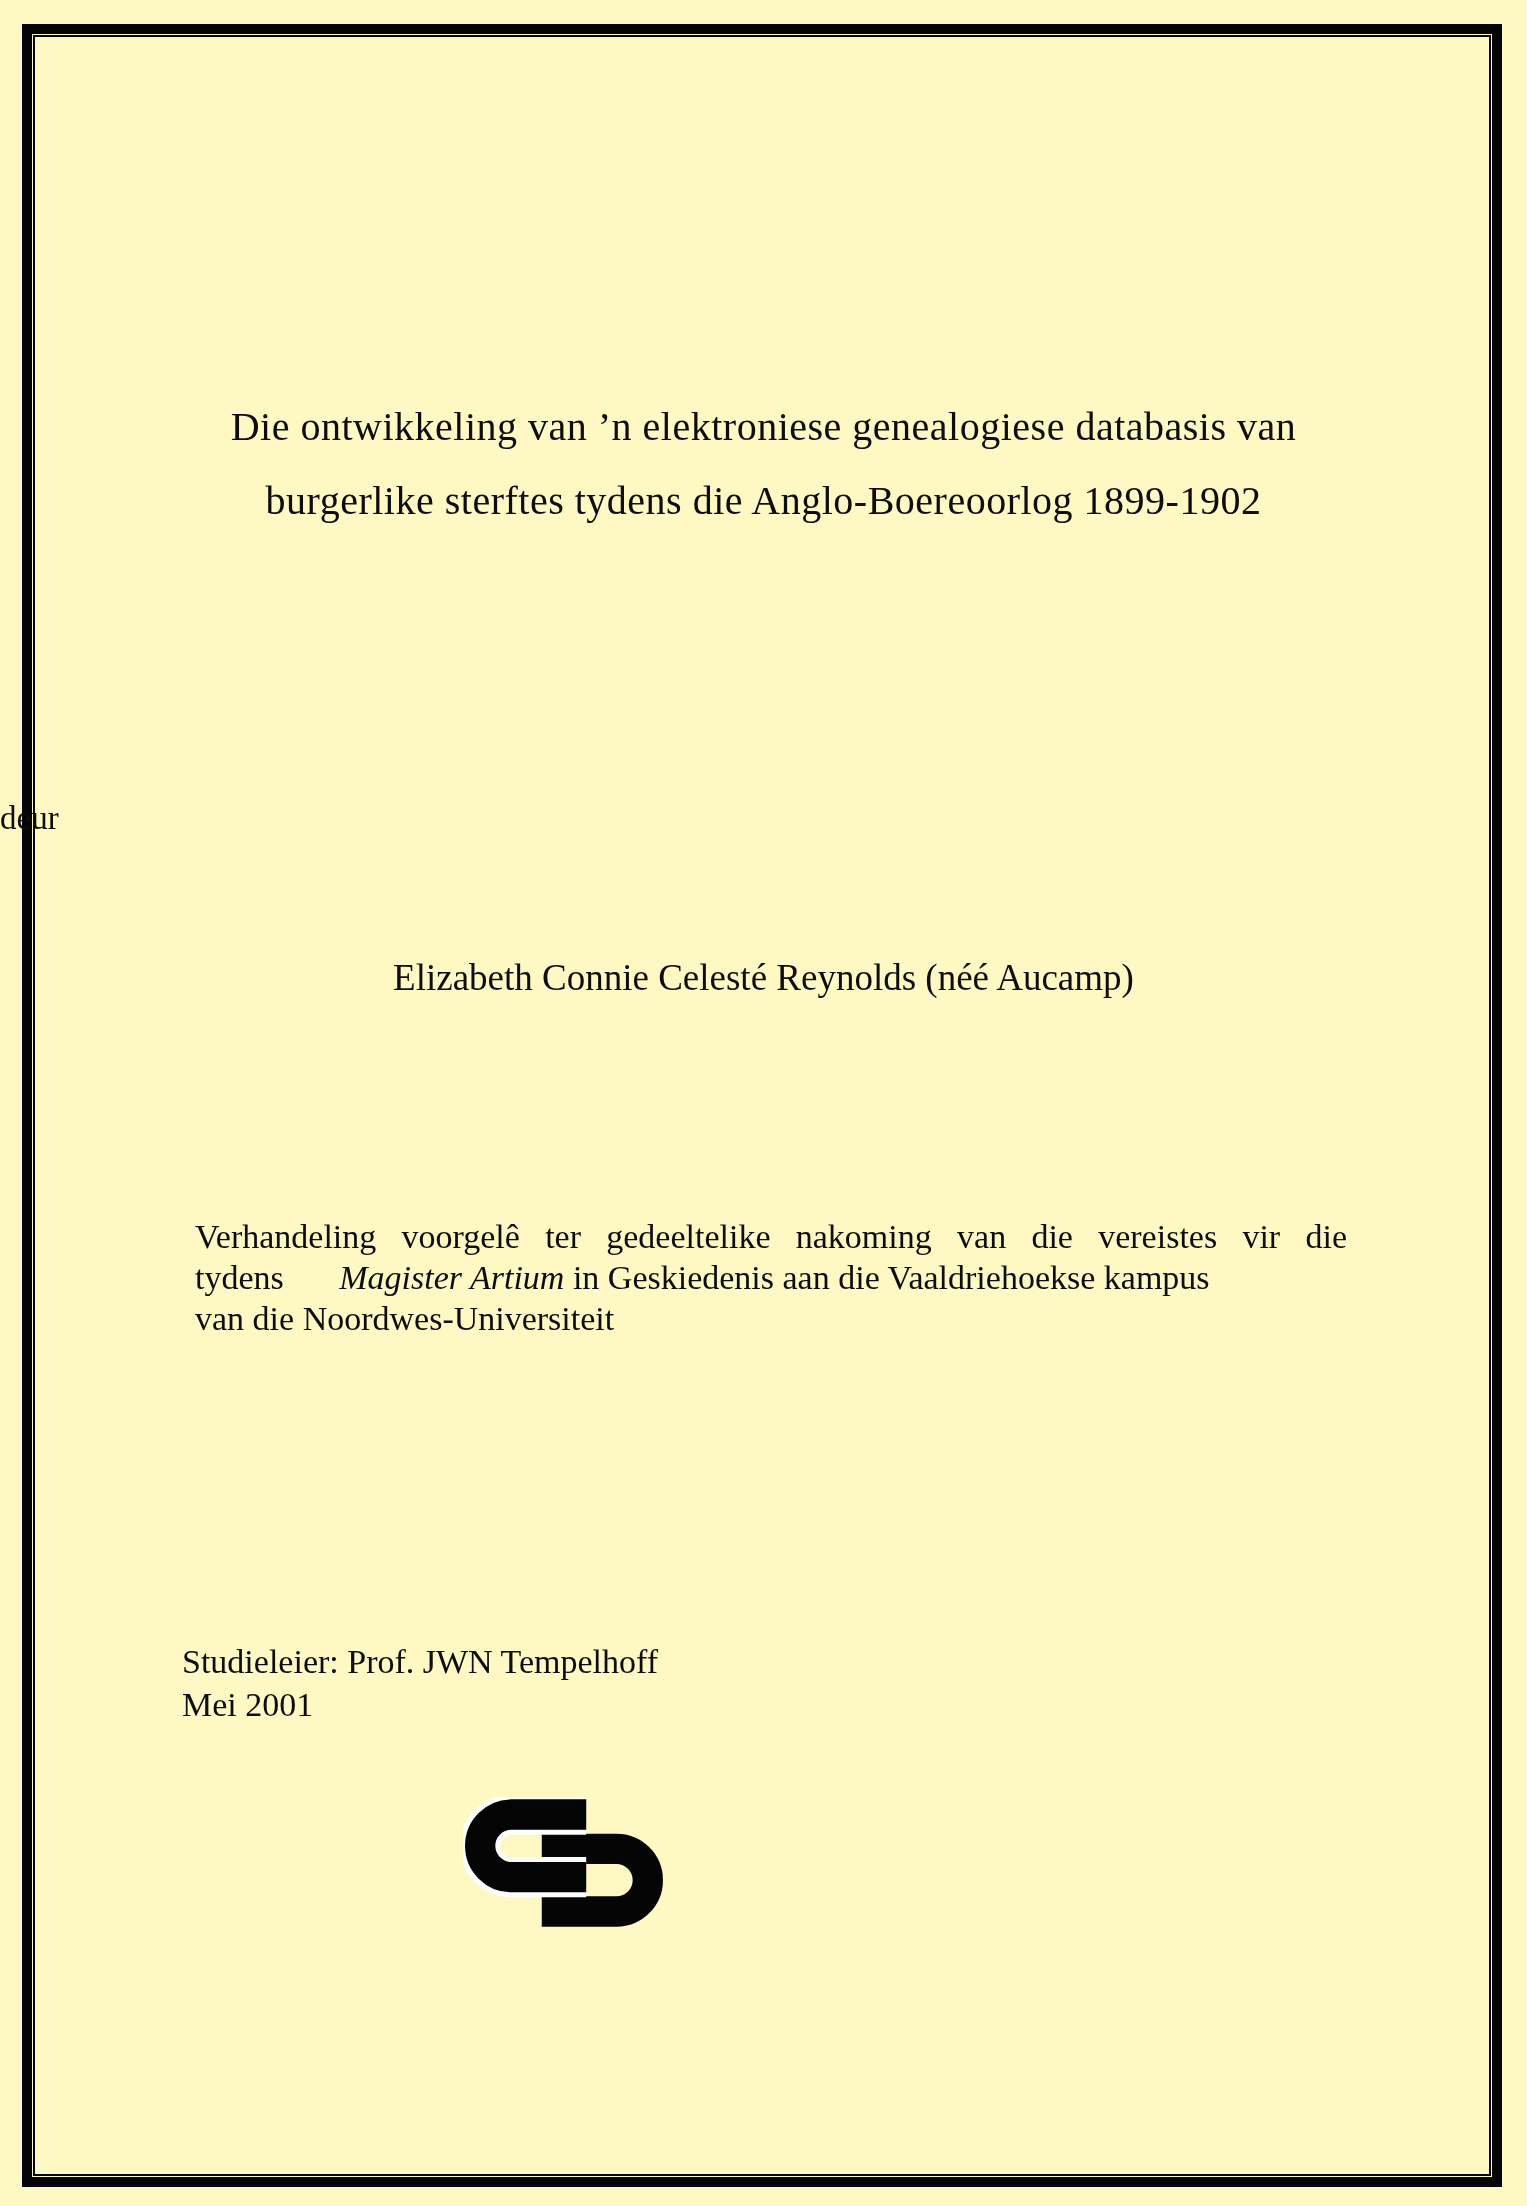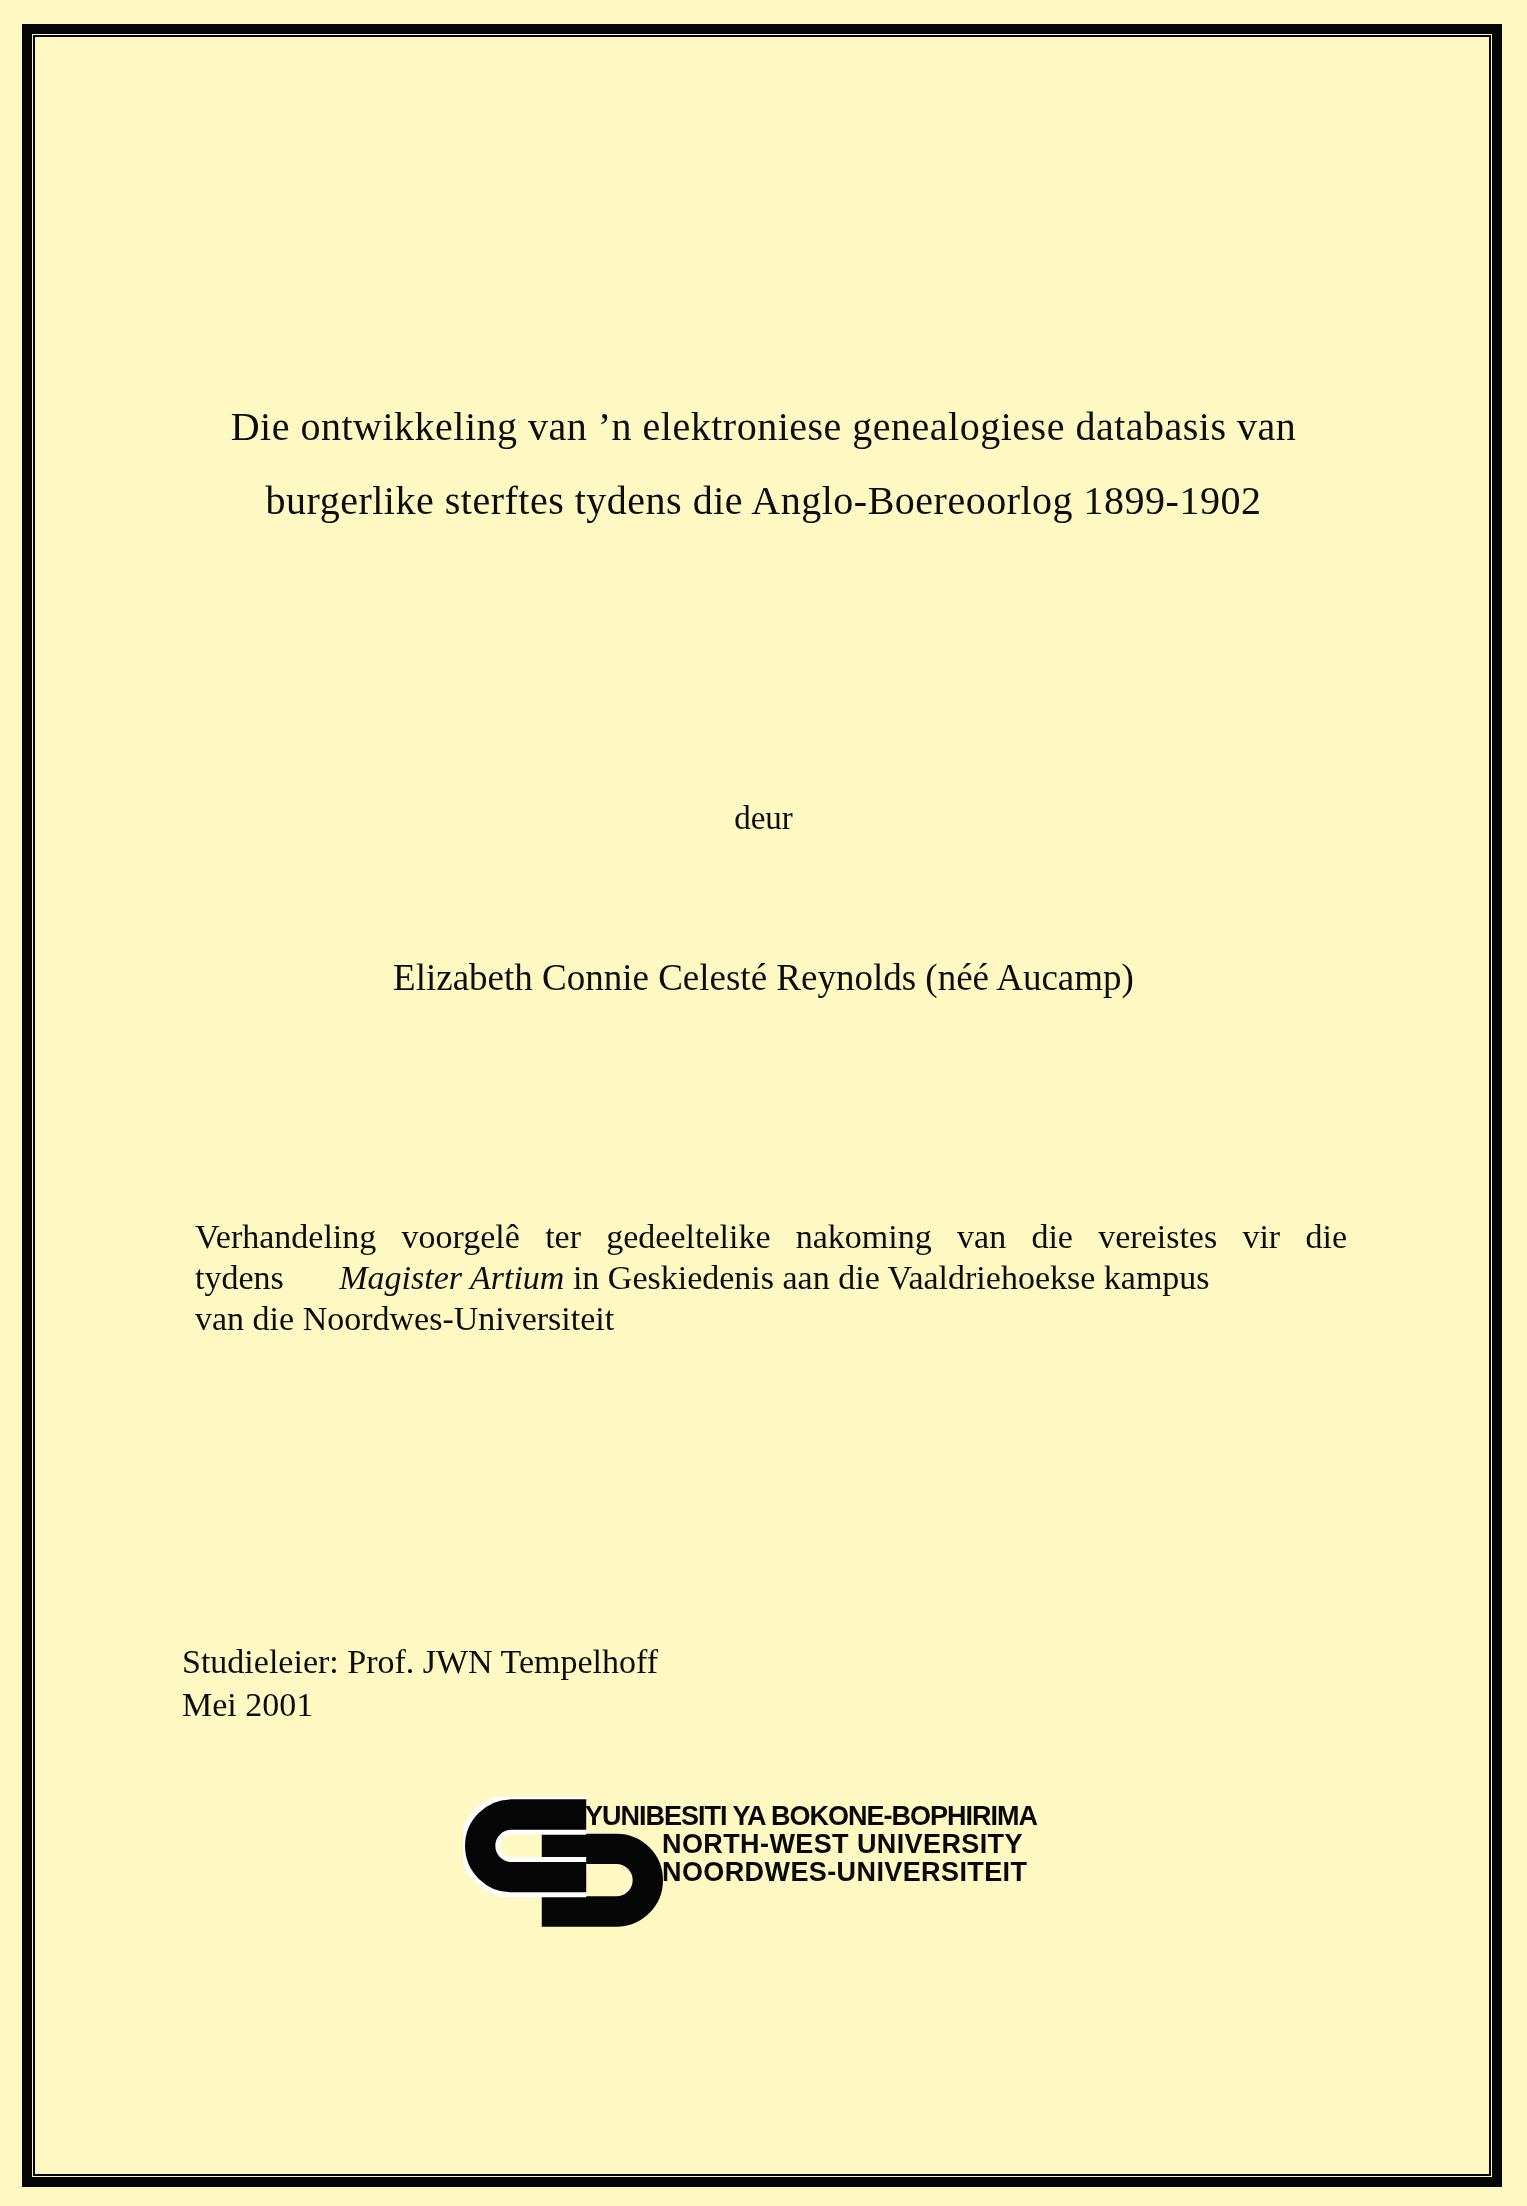--- a/index.html
+++ b/index.html
@@ -31,21 +31,20 @@
     position: absolute;
     left: 120px; right: 120px; top: 390px;
     text-align: center;
     font-size: 40px;
     line-height: 74px;
     letter-spacing: 0.5px;
   }
   .byline {
     position: absolute;
     left: 0; right: 0; top: 800px;
-    text-align: center;
     font-size: 33px;
   }
   .author {
     position: absolute;
     left: 0; right: 0; top: 956px;
     text-align: center;
     font-size: 37px;
   }
   .statement {
     position: absolute;
@@ -119,20 +118,15 @@
 
   <div class="logo-block">
     <svg class="logo-mark" viewBox="0 0 200 130" xmlns="http://www.w3.org/2000/svg">
 
       <path d="M 78,51 H 152 A 31,31 0 0 1 152,113 H 78" fill="none" stroke="#050505" stroke-width="30"></path>
 
       <path d="M 122,17 H 48 A 31,31 0 0 0 48,79 H 122" fill="none" stroke="#fdfdfc" stroke-width="40"></path>
 
       <path d="M 122,17 H 48 A 31,31 0 0 0 48,79 H 122" fill="none" stroke="#050505" stroke-width="30"></path>
     </svg>
-    <div class="logo-text">
-      <div class="l1">YUNIBESITI YA BOKONE-BOPHIRIMA</div>
-      <div class="l2">NORTH-WEST UNIVERSITY</div>
-      <div class="l3">NOORDWES-UNIVERSITEIT</div>
-    </div>
   </div>
 
 </div>
 
 </body></html>

